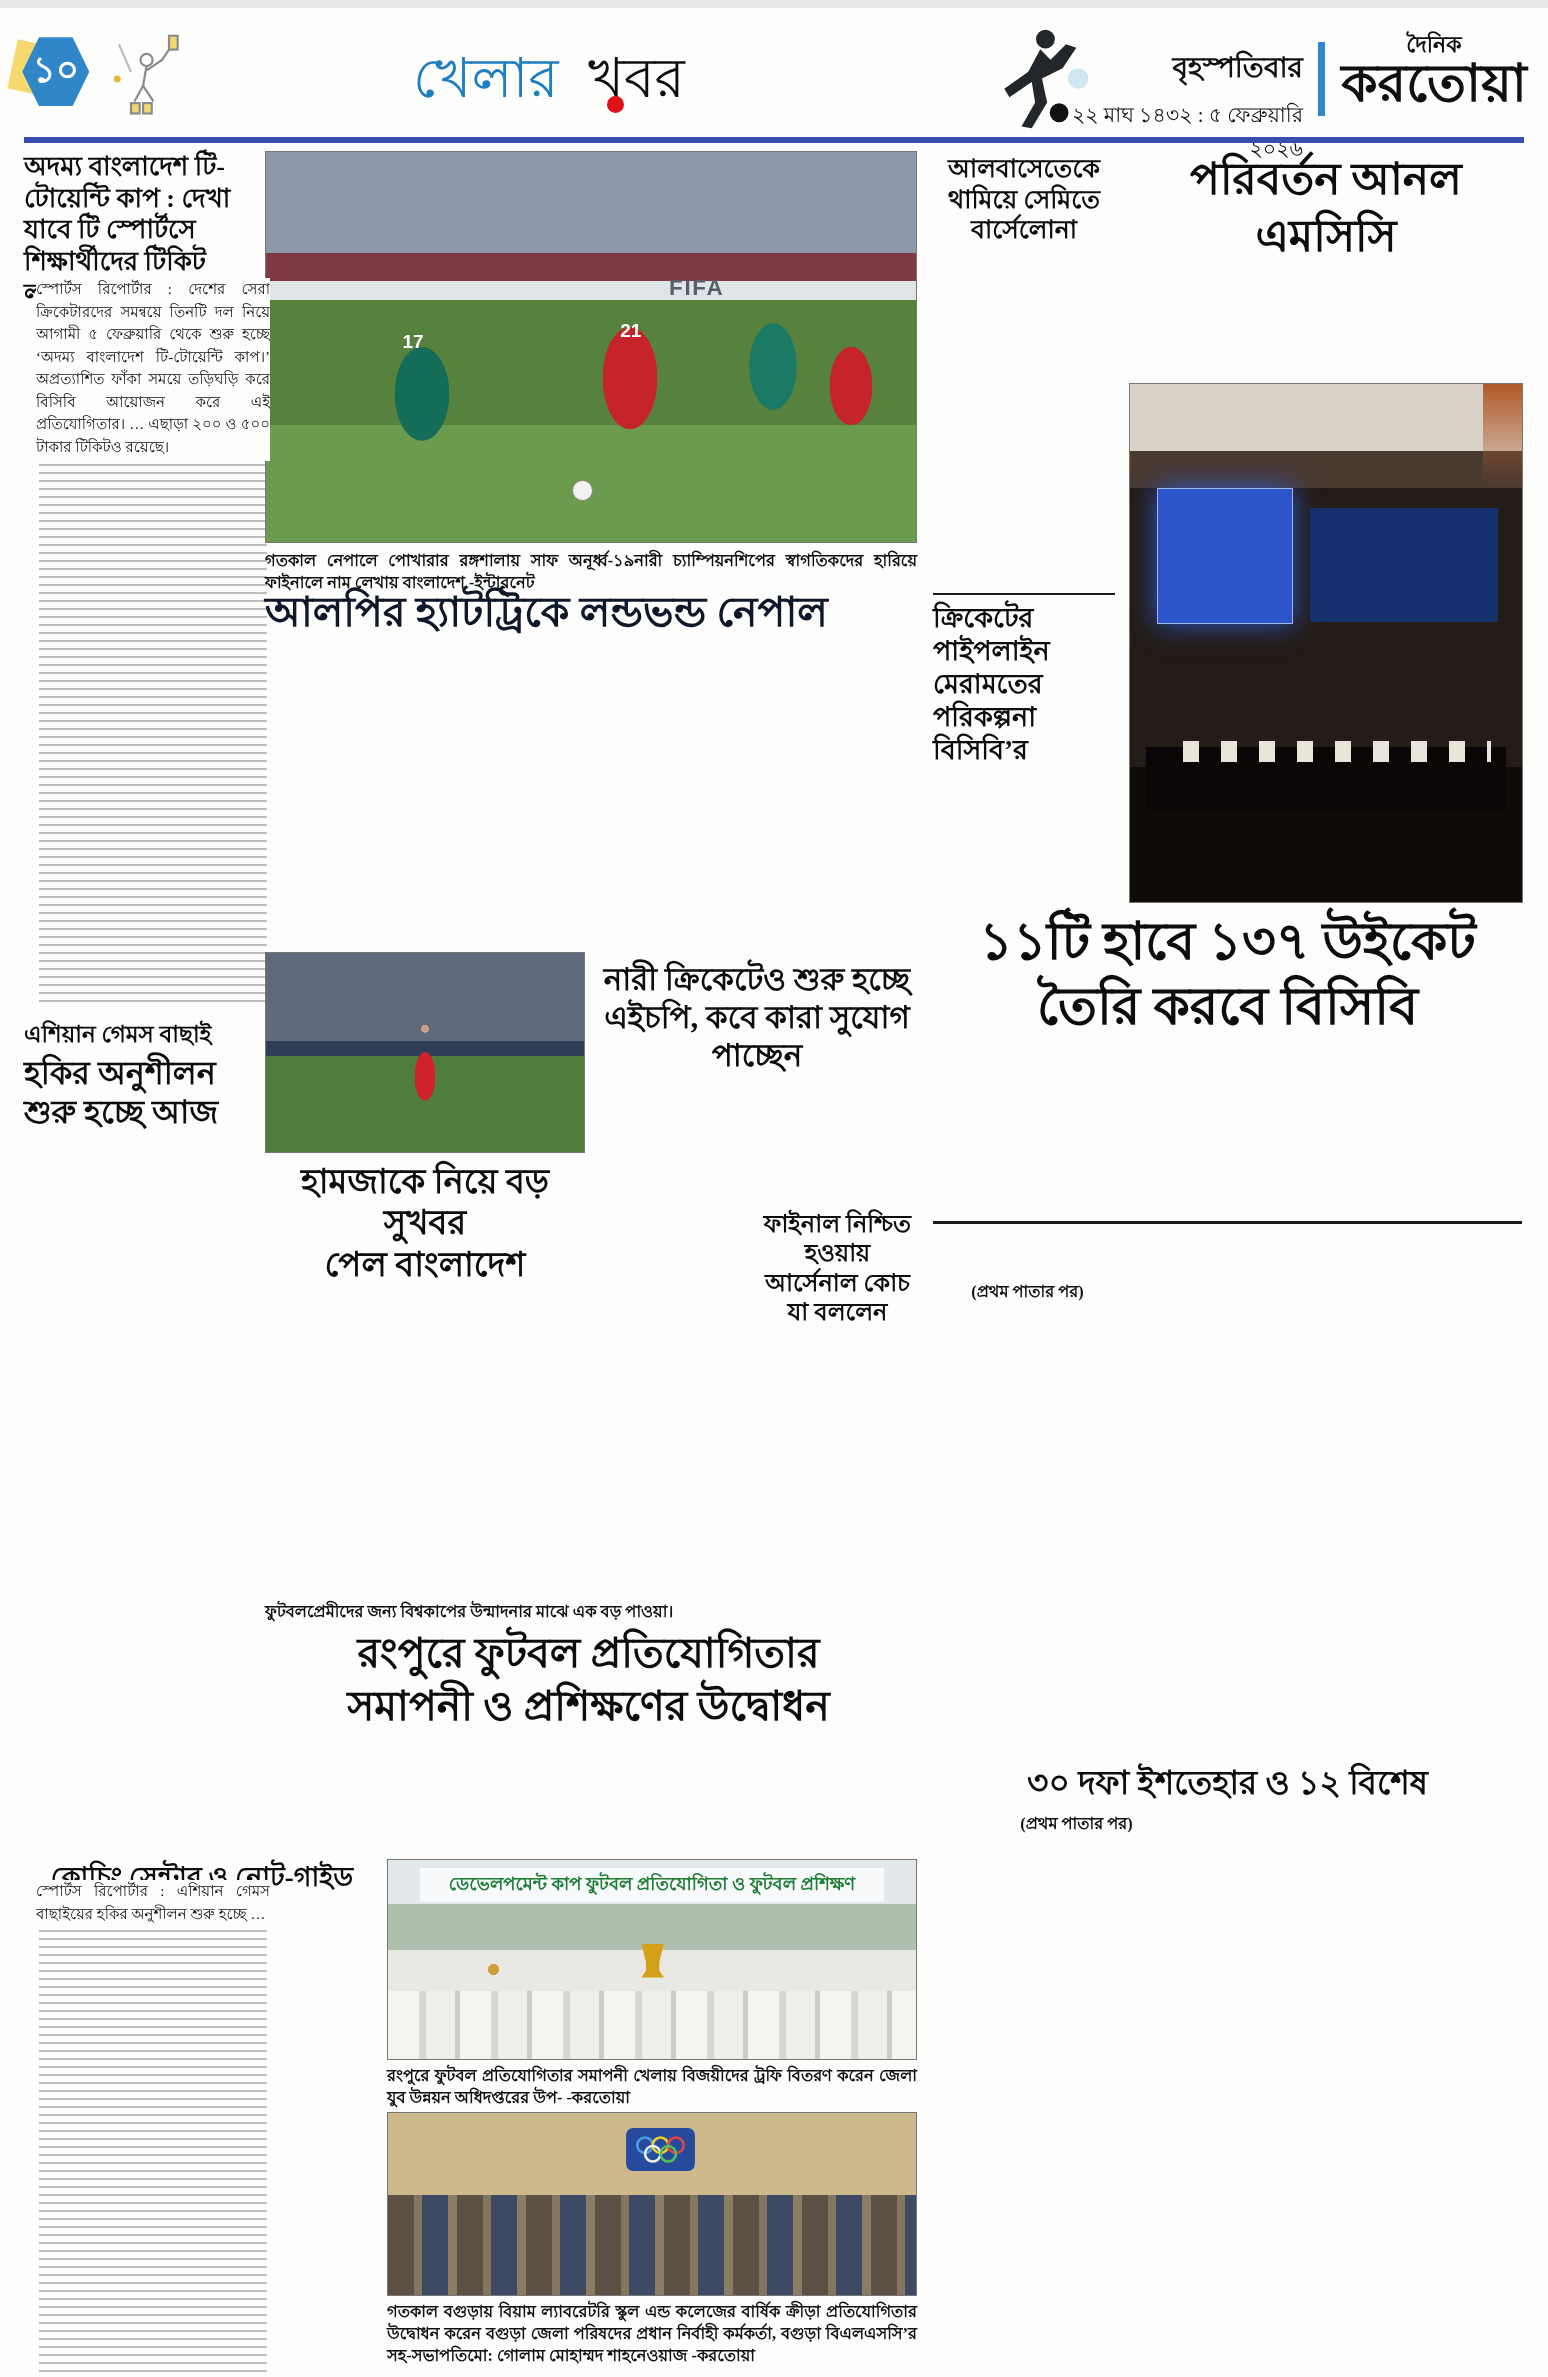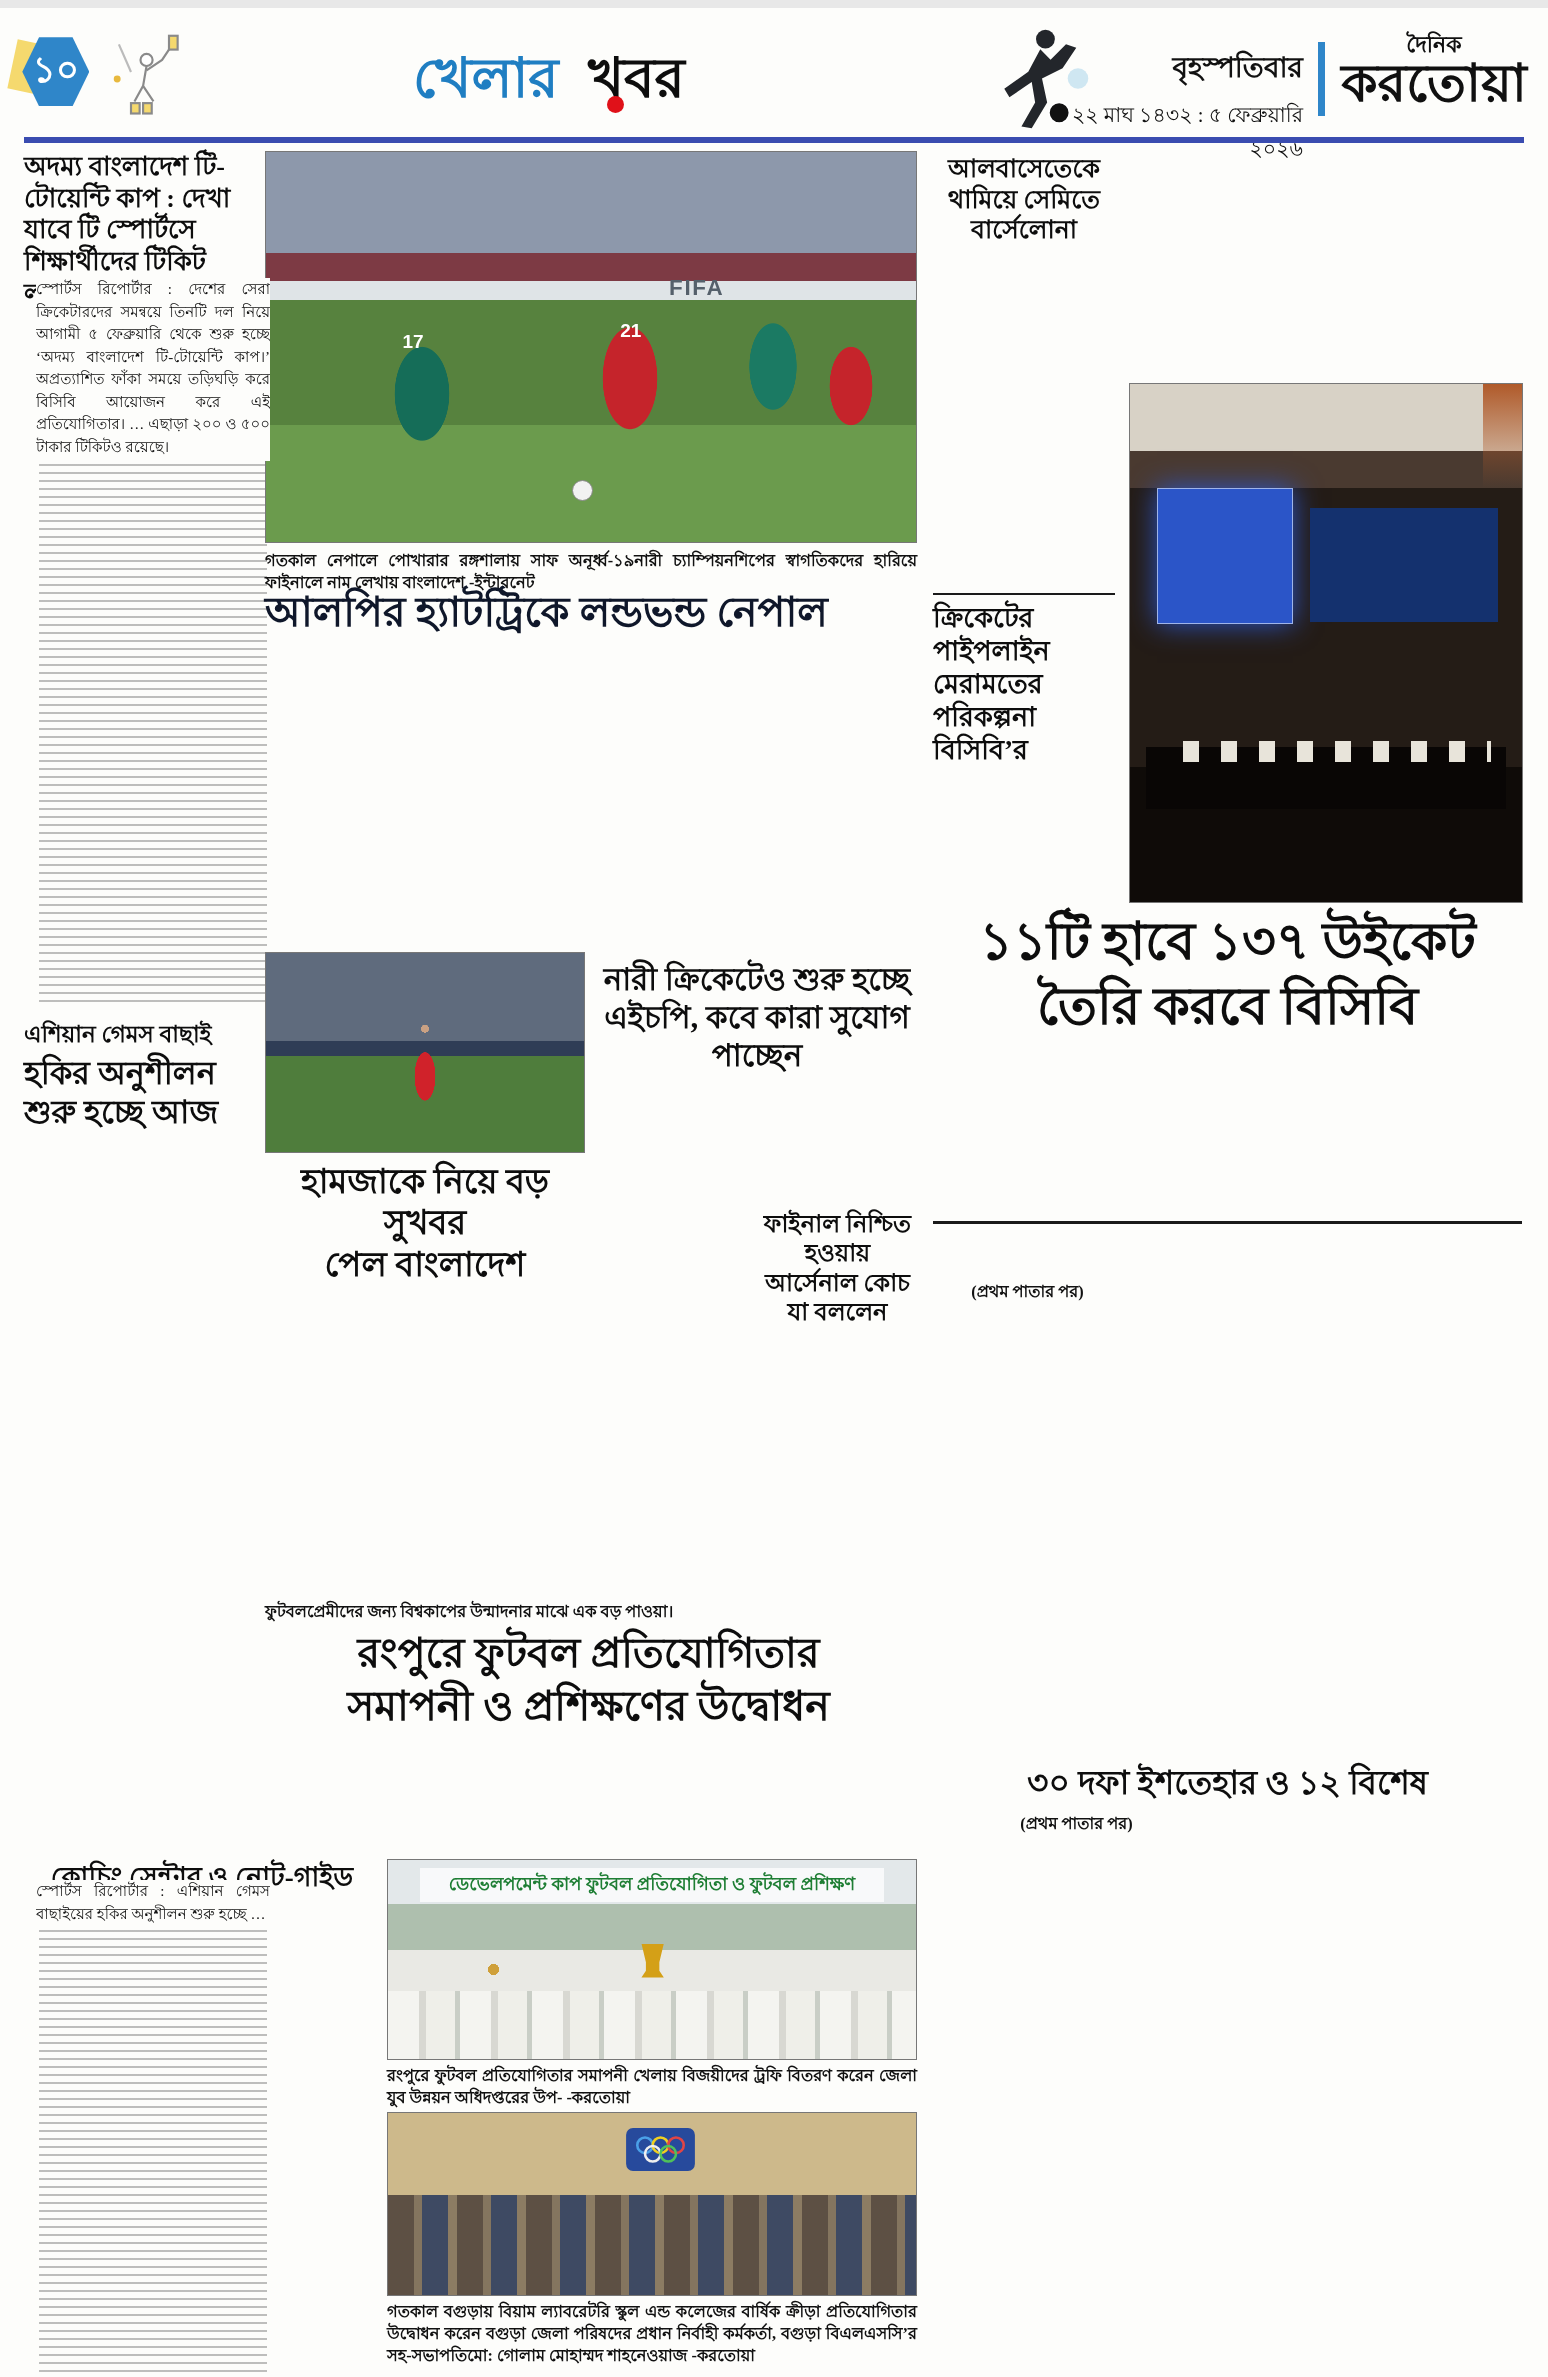--- a/index.html
+++ b/index.html
@@ -45,21 +45,21 @@
         <path d="M62 42 L80 30 L92 12"></path>
         <rect x="88" y="2" width="10" height="16" fill="#f5d96e" stroke="#8a8a8a"></rect>
         <path d="M30 12 L44 44" stroke="#bbb"></path>
         <circle cx="28" cy="52" r="4" fill="#e8b93e" stroke="none"></circle>
         <rect x="44" y="80" width="10" height="12" fill="#f5d96e"></rect>
         <rect x="58" y="80" width="10" height="12" fill="#f5d96e"></rect>
       </g>
     </svg>
   </div>
 
-  <div class="abs" style="left:413px;top:31px;width:533px;height:83px;font-weight:bold;font-size:55px;line-height:79px;">
+  <div class="abs" style="left:413px;top:31px;width:533px;height:83px;font-weight:normal;font-size:55px;line-height:79px;">
     <span class="logo-blue">খেলার</span>
     <span class="logo-black" style="margin-left:15.5px;">খবর</span>
     <span class="abs" style="left:194px;top:57px;width:17px;height:17px;border-radius:50%;background:#e01119;"></span>
   </div>
 
   <svg class="abs" style="left:970px;top:19px;" width="120" height="103" viewBox="0 0 70 60">
     <g fill="#23262b">
       <circle cx="44" cy="7" r="5.5"></circle>
       <path d="M41 13 L34 26 L20 36 L23 41 L36 32 L38 44 L30 58 L36 59 L45 44 L42 30 L54 24 L62 12 L56 10 L47 19 Z"></path>
       <circle cx="52" cy="50" r="6" fill="#111"></circle>
@@ -191,20 +191,21 @@
   <div class="abs hl center" style="left:933px;top:146px;width:182px;font-size:25px;">
     <span>আলবাসেতেকে থামিয়ে সেমিতে বার্সেলোনা</span>
   </div>
 
   <div class="rule-dark" style="left:933px;top:585px;width:182px;height:1.7px;"></div>
   <div class="abs hl" style="left:933px;top:594px;width:182px;font-size:27px;">
     <span>ক্রিকেটের পাইপলাইন মেরামতের পরিকল্পনা বিসিবি’র</span>
   </div>
 
   <div class="abs hl center" style="left:1129px;top:143px;width:394px;font-size:44px;line-height:1.3;">
+    <div>পরিবর্তন আনল এমসিসি</div>
   </div>
 
   <div class="photo" style="left:1129px;top:375px;width:394px;height:520px;
               background:linear-gradient(to bottom,#d8d2c6 0 13%, #4a3a30 13% 20%, #241c16 20% 74%, #0f0b08 74% 100%);">
     <div class="abs" style="left:7%;top:20%;width:34%;height:26%;background:#2b55c8;box-shadow:0 0 26px #2b55c8;border:1.7px solid #9fb4e8;"></div>
     <div class="abs" style="left:46%;top:24%;width:48%;height:22%;background:#14316e;"></div>
     <div class="abs" style="left:4%;top:70%;width:92%;height:12%;background:#090605;"></div>
     <div class="abs" style="left:8%;top:69%;width:84%;height:4%;
         background:repeating-linear-gradient(to right,transparent 0 22.4px,#e8e4da 22.4px 38px);"></div>
     <div class="abs" style="right:0;top:0;width:10%;height:20%;background:linear-gradient(to bottom,#b05a2a,transparent);"></div>

